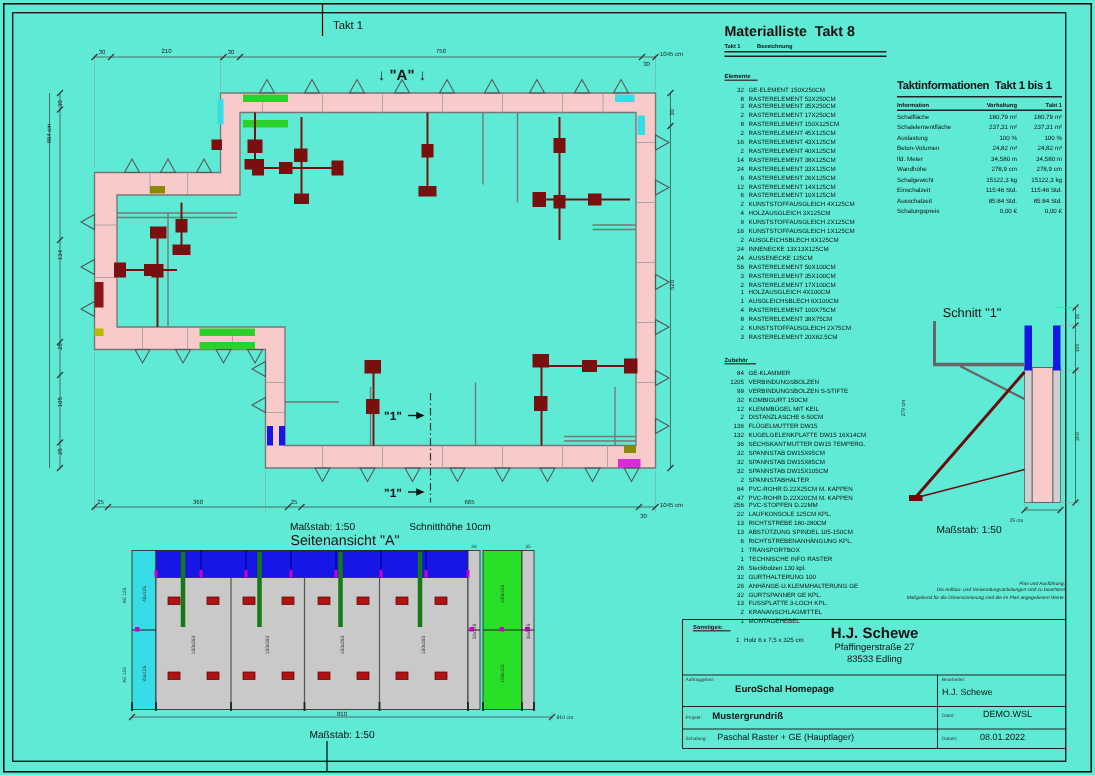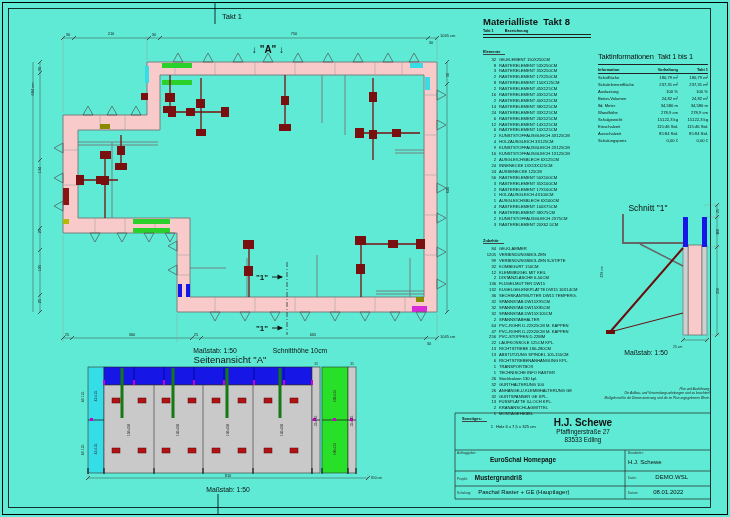--- a/index.html
+++ b/index.html
@@ -10,21 +10,21 @@
   
   .mat-title{font-weight:bold;font-size:9.5px;white-space:pre}
   .mat-head{display:flex;gap:11px;font-size:3.8px;font-weight:bold;margin-top:2px;padding-bottom:1px}
   .dbl{height:1.6px;border-top:.7px solid #222;border-bottom:.7px solid #222;width:108px;margin-bottom:1px}
   .grp{font-size:3.9px;font-weight:bold;border-bottom:.6px solid #444;display:inline-block;
        padding-right:5px;margin-top:3px;margin-bottom:1px}
   .row{display:flex;font-size:4.15px;line-height:5.9px;white-space:nowrap}
   .qty{width:13px;text-align:right;flex:none}
   .nm{margin-left:3px}
   
-  .ti-title{font-size:7.5px;font-weight:normal;white-space:pre;letter-spacing:-.2px}
+  .ti-title{font-size:7.5px;font-weight:bold;white-space:pre;letter-spacing:-.2px}
   .ti-table{margin-top:3px;border-top:.7px solid #222;width:110px}
   .ti-head{display:flex;font-size:3.9px;font-weight:bold;border-bottom:.7px solid #222;padding:1.5px 0 1px 0}
   .ti-row{display:flex;font-size:4.15px;line-height:7px}
   .ti-l{flex:1;text-align:left}
   .ti-v{width:36px;text-align:right}
   .ti-t{width:30px;text-align:right}
   
   .disc{font-size:3.2px;line-height:4.4px;font-style:italic;color:#222;text-align:right}
   
   .tb-company{text-align:center;width:256px}

